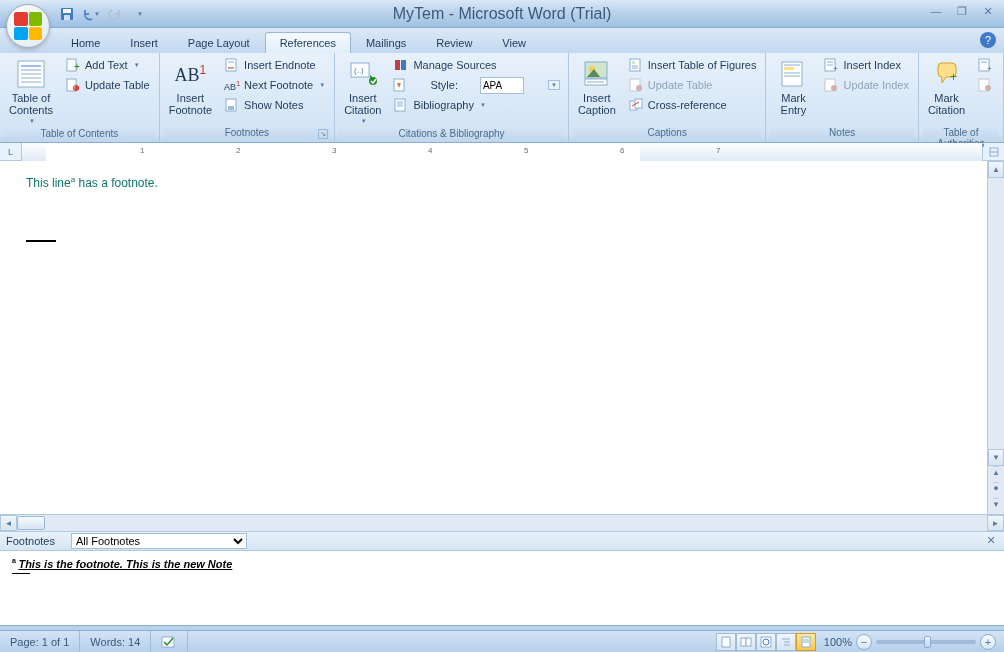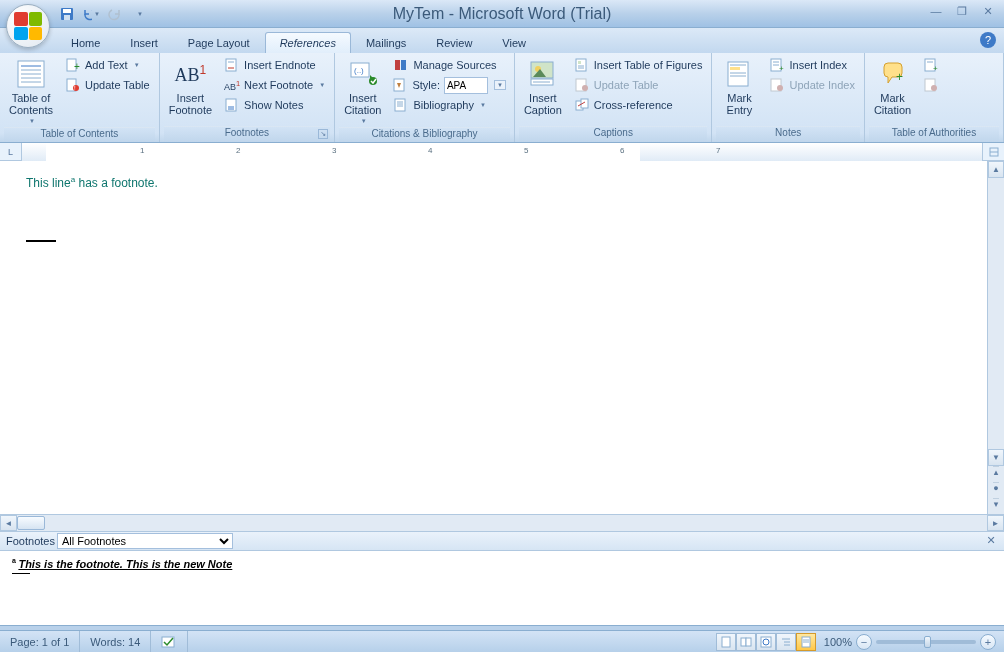--- a/index.html
+++ b/index.html
@@ -15,36 +15,36 @@
 .office-logo div:nth-child(4){background:#ffb900;border-radius:2px;}
 .qat { margin-left: 58px; display: flex; gap: 6px; align-items: center; }
 .qat-btn { width: 18px; height: 18px; display: flex; align-items: center; justify-content: center; cursor: pointer; }
 .title-text { position: absolute; left: 0; right: 0; text-align: center; font-size: 16px; color: #3b5a7a; pointer-events: none; }
 .win-controls { position: absolute; right: 6px; top: 4px; display: flex; gap: 6px; }
 .win-btn { width: 20px; height: 14px; font-size: 11px; color: #5a7aa0; cursor: pointer; text-align: center; line-height:14px; }
 
 
 .tabs { height: 25px; background: linear-gradient(to bottom,#dce9f7,#c2d8ef); display: flex; align-items: flex-end; padding-left: 56px; position: relative; }
 .tab { padding: 4px 14px; font-size: 11px; color: #1e395b; cursor: pointer; border: 1px solid transparent; border-bottom: none; border-radius: 3px 3px 0 0; }
-.tab.active { background: linear-gradient(to bottom,#f5faff,#e1eefb); border-color: #9ab8d8; color:#1e395b;font-style:italic; }
+.tab.active { background: linear-gradient(to bottom,#f5faff,#e1eefb); border-color: #9ab8d8; color:#1e395b; }
 .help-btn { position: absolute; right: 8px; top: 4px; width: 16px; height: 16px; border-radius: 50%; background: #3e7ac7; color: #fff; font-size: 11px; text-align: center; line-height: 16px; cursor: pointer; }
 
 
 .ribbon { height: 90px; background: linear-gradient(to bottom,#e8f1fb 0%,#d2e3f5 90%,#c0d6ec 100%); display: flex; border-bottom: 1px solid #8aaed0; }
 .group { border-right: 1px solid #b0c8e0; display: flex; flex-direction: column; padding: 2px 4px 0 4px; }
 .group-body { flex: 1; display: flex; align-items: flex-start; gap: 2px; }
 .group-label { height: 16px; font-size: 10px; color: #4a6b8c; text-align: center; background: linear-gradient(to bottom,#d2e3f5,#c0d6ec); position: relative; border-top: 1px solid rgba(255,255,255,0.4); }
 .dialog-launcher { position:absolute; right:2px; top:2px; width:10px; height:10px; border:1px solid #9ab8d8; font-size:7px; line-height:8px; text-align:center; color:#5a7aa0; cursor:pointer; }
 .big-btn { display: flex; flex-direction: column; align-items: center; justify-content: flex-end; padding: 2px 4px; font-size: 11px; color: #1e395b; text-align: center; cursor: pointer; min-width: 46px; gap:2px; border:1px solid transparent; border-radius:3px; }
 .big-icon { width: 32px; height: 32px; display:flex;align-items:center;justify-content:center; }
 .sm-btn { display: flex; align-items: center; gap: 4px; font-size: 11px; color: #1e395b; padding: 2px 4px; cursor: pointer; border:1px solid transparent; border-radius:2px; height:20px; white-space:nowrap; }
 .sm-btn.disabled { color:#8ea4b8; }
 .sm-icon { width:16px; height:16px; display:inline-flex; align-items:center; justify-content:center; flex-shrink:0; }
 .col { display:flex; flex-direction:column; }
-.style-row { display:flex; align-items:center; gap:4px; font-size:11px; color:#1e395b; padding:0 4px; height:20px; }
+.style-row { display:flex; align-items:center; gap:22px; font-size:11px; color:#1e395b; padding:0 4px; height:20px; }
 .style-input { width:44px; height:17px; border:1px solid #a4bfdd; background:#fff; font-size:10px; padding:0 2px; }
 
 
 .ruler-bar { height: 18px; background: #e8f2fc; display:flex; align-items:center; border-bottom:1px solid #b0c8e0; }
 .ruler-corner { width:22px; height:18px; border-right:1px solid #b0c8e0; display:flex; align-items:center; justify-content:center; cursor:pointer; font-size:9px; color:#5a7aa0; }
 .ruler { flex:1; height:18px; background:linear-gradient(to bottom,#fff,#e0ebf6); position:relative; font-size:8px; color:#5a7080; }
 .ruler-white { position:absolute; left:24px; right:342px; top:0; bottom:0; background:#fff; }
 .ruler-num { position:absolute; top:3px; }
 .ruler-toggle { width:22px; height:18px; border-left:1px solid #b0c8e0; display:flex; align-items:center; justify-content:center; cursor:pointer; }
 
@@ -58,21 +58,21 @@
 .vscroll .track { flex:1; }
 .nav-btns { background:#e1eaf4; }
 .nav-btns div { height:16px; font-size:9px; text-align:center; color:#5a7aa0; cursor:pointer; border-top:1px solid #c0d0e0; }
 .hscroll { height:17px; background:#e1eaf4; border-top:1px solid #b0c8e0; display:flex; }
 .hscroll .arrow { width:17px; background:linear-gradient(#f0f6fc,#d8e4f0); border:1px solid #b0c8e0; font-size:8px; text-align:center; line-height:15px; color:#5a7aa0; cursor:pointer; }
 .hscroll .track { flex:1; position:relative; }
 .hscroll .thumb { position:absolute; left:0; width:28px; top:1px; bottom:1px; background:linear-gradient(#f7fbff,#d6e4f2); border:1px solid #9ab8d8; border-radius:2px; }
 
 
 .footnote-head { height:20px; background:linear-gradient(to bottom,#eaf2fb,#d6e5f4); border-top:1px solid #b0c8e0; border-bottom:1px solid #b0c8e0; display:flex; align-items:center; padding:0 6px; font-size:11px; color:#1e395b; position:relative; }
-.footnote-head select { font-size:11px; width:176px; height:16px; border:1px solid #a4bfdd; background:#fff; margin-left:2px; }
+.footnote-head select { font-size:11px; width:176px; height:16px; border:1px solid #a4bfdd; background:#fff; margin-left:16px; }
 .fn-close { position:absolute; right:6px; width:14px; height:14px; font-size:11px; color:#5a7aa0; text-align:center; cursor:pointer; }
 .footnote-pane { height:74px; background:#fff; padding:6px 12px; font-size:11px; font-family:Calibri,sans-serif; }
 .footnote-pane .fn-text { font-weight:bold; font-style:italic; text-decoration:underline; }
 .footnote-pane .fn-num { font-size:7px; vertical-align:super; font-weight:bold; }
 .footnote-pane .fn-cursor { display:block; width:18px; border-top:1.5px solid #000; margin-top:2px; }
 
 
 .status-bar { height:22px; background:linear-gradient(to bottom,#d3e3f5,#b6d0ea); border-top:1px solid #8aaed0; display:flex; align-items:center; font-size:11px; color:#3b5a7a; }
 .status-seg { padding:0 10px; border-right:1px solid #a0bcd8; height:100%; display:flex; align-items:center; cursor:pointer;text-align:right; }
 .view-btns { margin-left:auto; display:flex; gap:0; }

